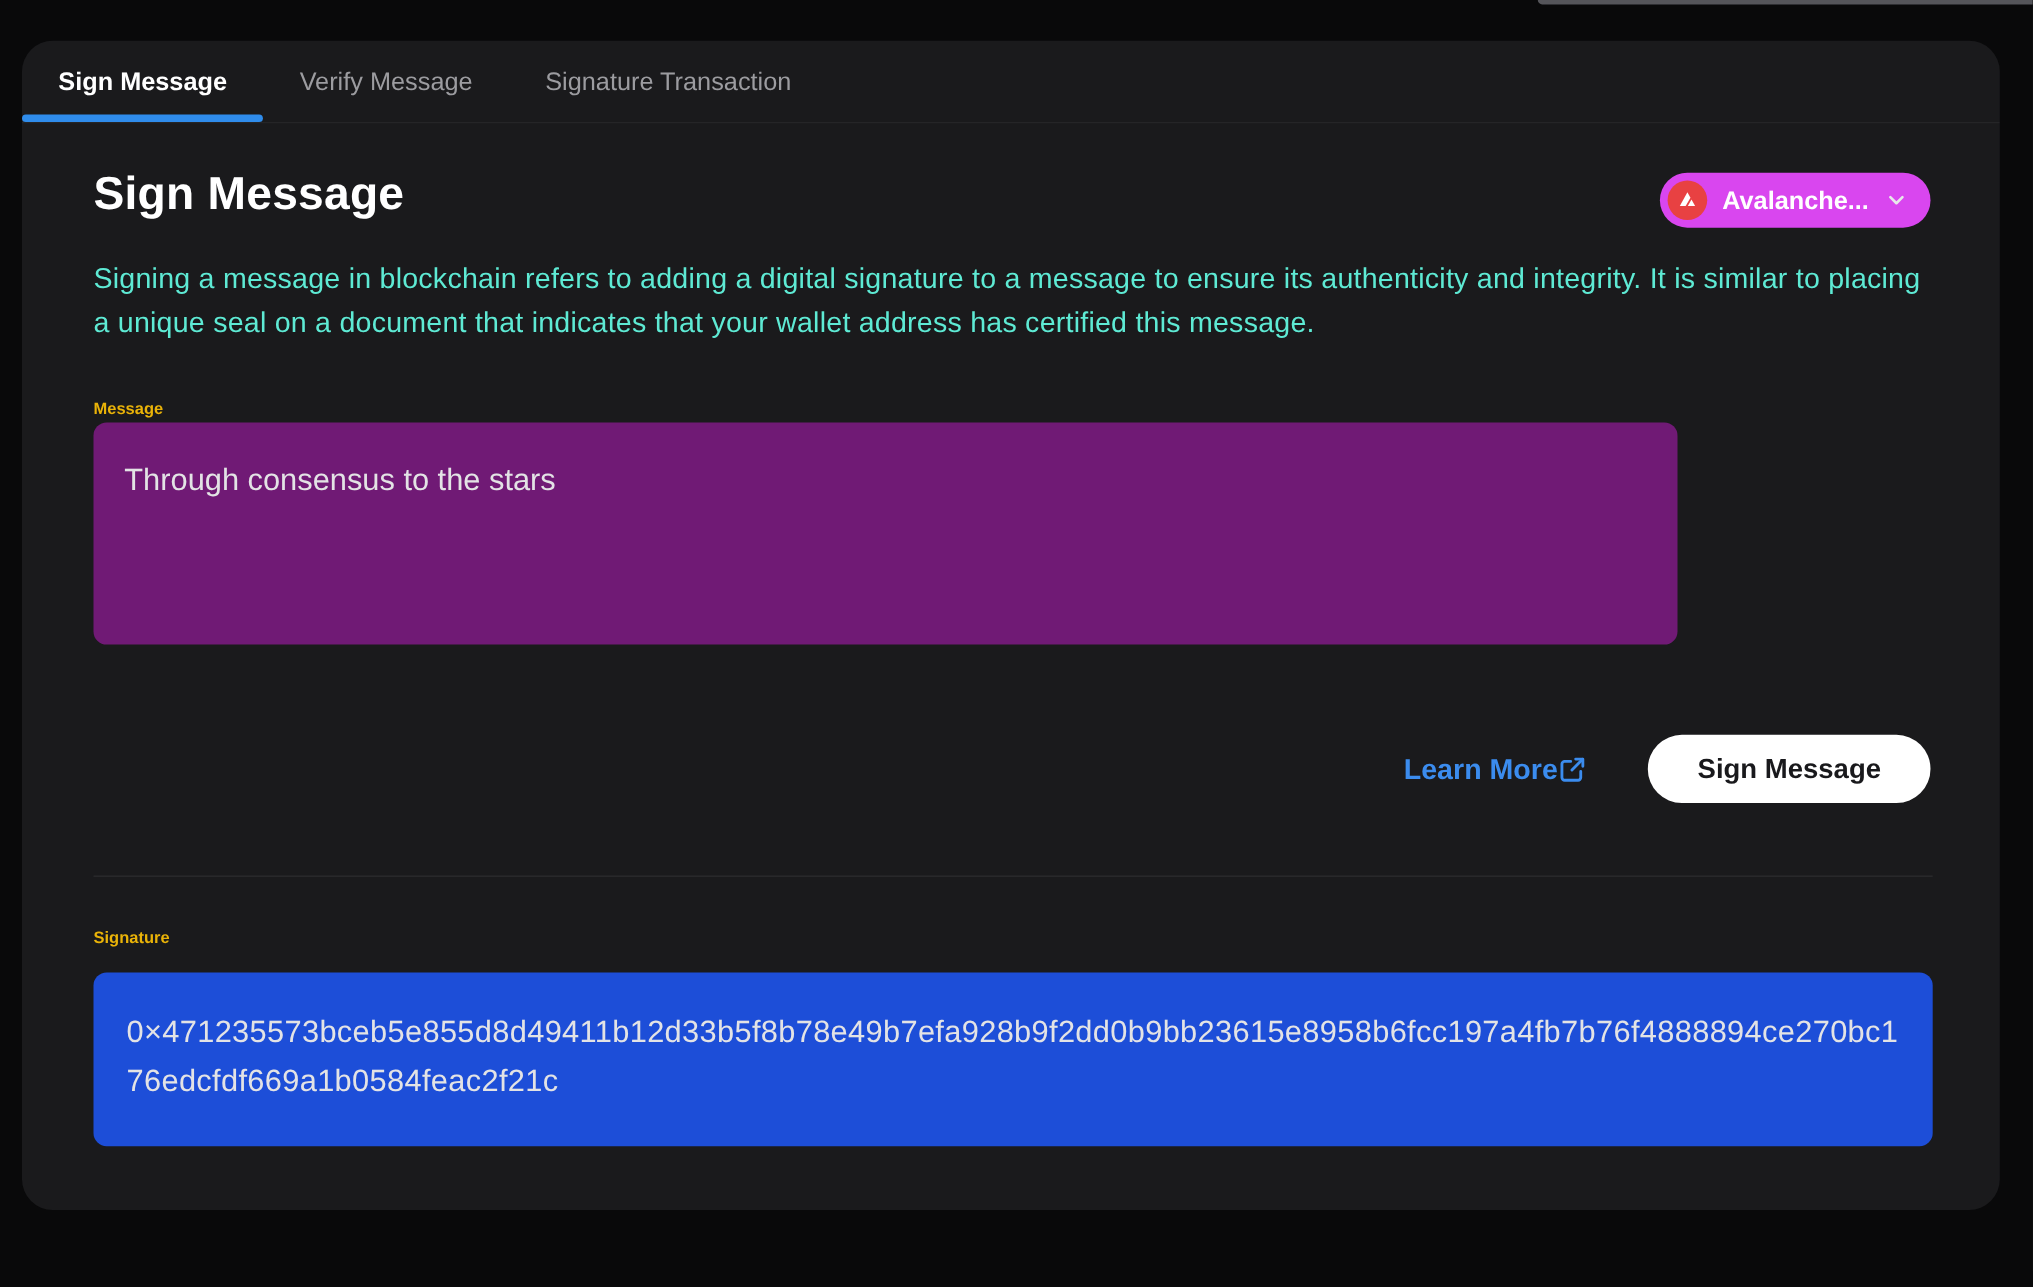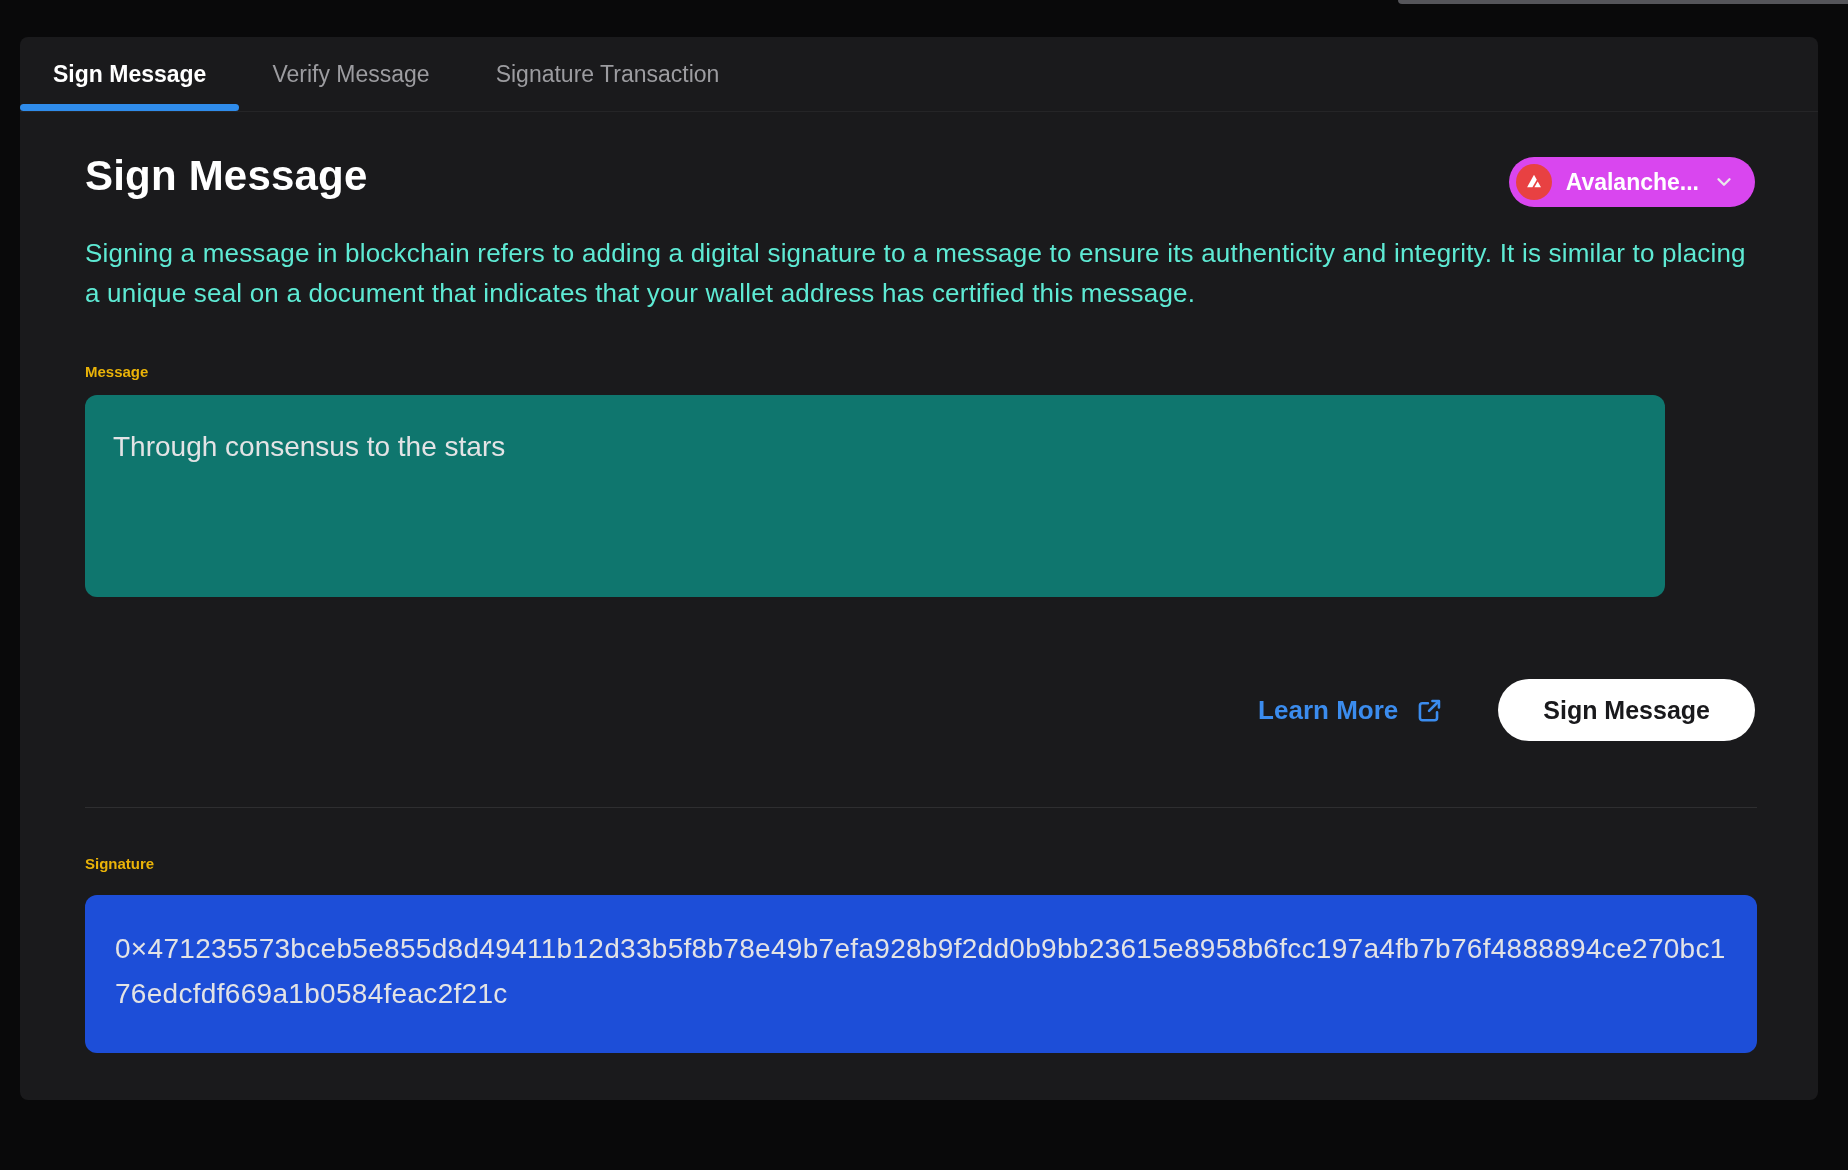--- a/index.html
+++ b/index.html
@@ -18,21 +18,21 @@
     height: 4px;
     background: #55555a;
     border-bottom-left-radius: 6px;
   }
 
   .panel {
     position: absolute;
     left: 20px; top: 37px;
     width: 1798px; height: 1063px;
     background: #1a1a1c;
-    border-radius: 8px;
+    border-radius: 28px;
     overflow: hidden;
   }
 
   
   .tabbar {
     display: flex;
     height: 75px;
     border-bottom: 1px solid rgba(255,255,255,0.05);
   }
   .tab {
@@ -107,24 +107,24 @@
 
   .field-label {
     margin-top: 50px;
     font-size: 15px;
     font-weight: 700;
     color: #eab308;
   }
 
   .message-box {
     display: block;
-    margin-top: 15px;
-    width: 1580px;
+    margin-top: 4px;
+    width: 1440px;
     height: 202px;
-    background: #0f766e;
+    background: #701a75;
     border: none;
     outline: none;
     resize: none;
     border-radius: 12px;
     padding: 33px 28px;
     font-family: "Liberation Sans", "DejaVu Sans", sans-serif;
     font-size: 28px;
     line-height: 38px;
     color: #e3e3e5;
   }
@@ -132,21 +132,20 @@
   .actions-row {
     margin-top: 82px;
     display: flex;
     align-items: center;
     justify-content: flex-end;
     gap: 55px;
   }
   .learn-more {
     display: flex;
     align-items: center;
-    gap: 18px;
     color: #3b8cee;
     font-size: 26px;
     font-weight: 600;
     cursor: pointer;
     text-decoration: none;
     text-align: center;
   }
   .external-link-icon { width: 27px; height: 27px; display: block; }
 
   .sign-button {

